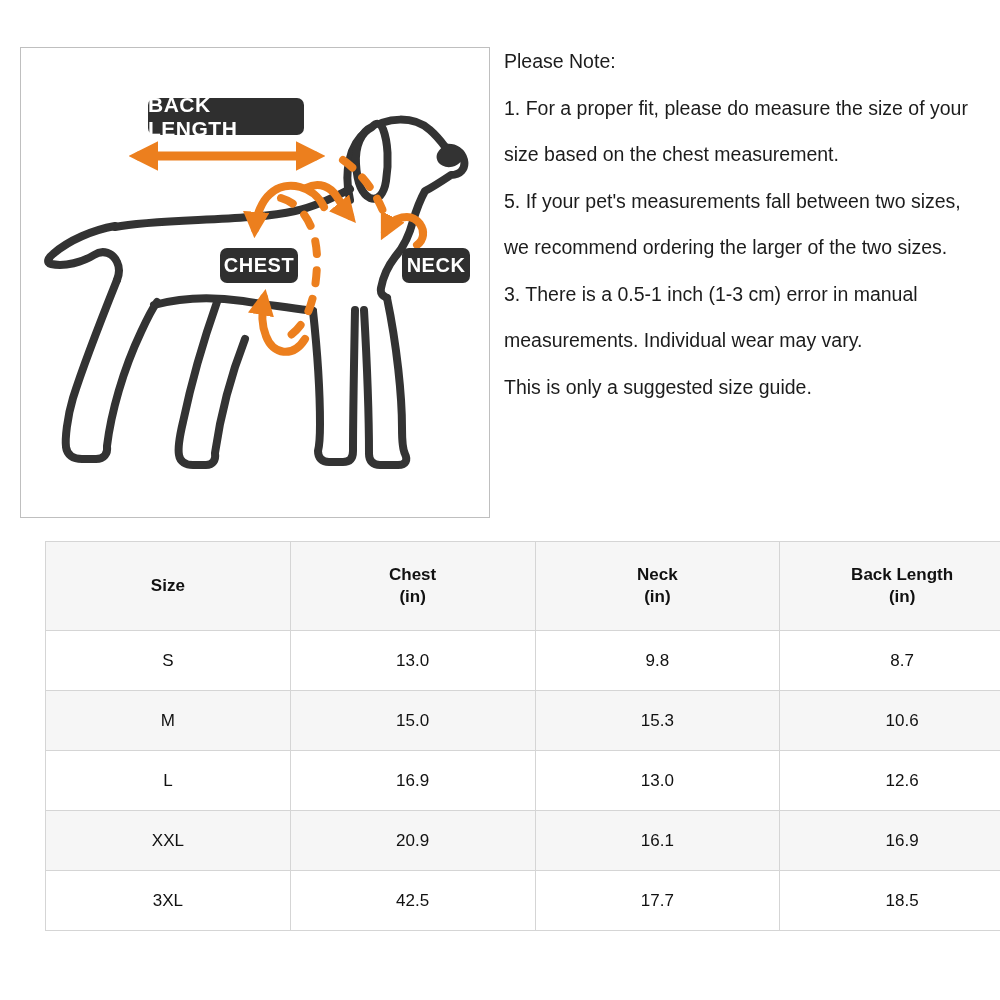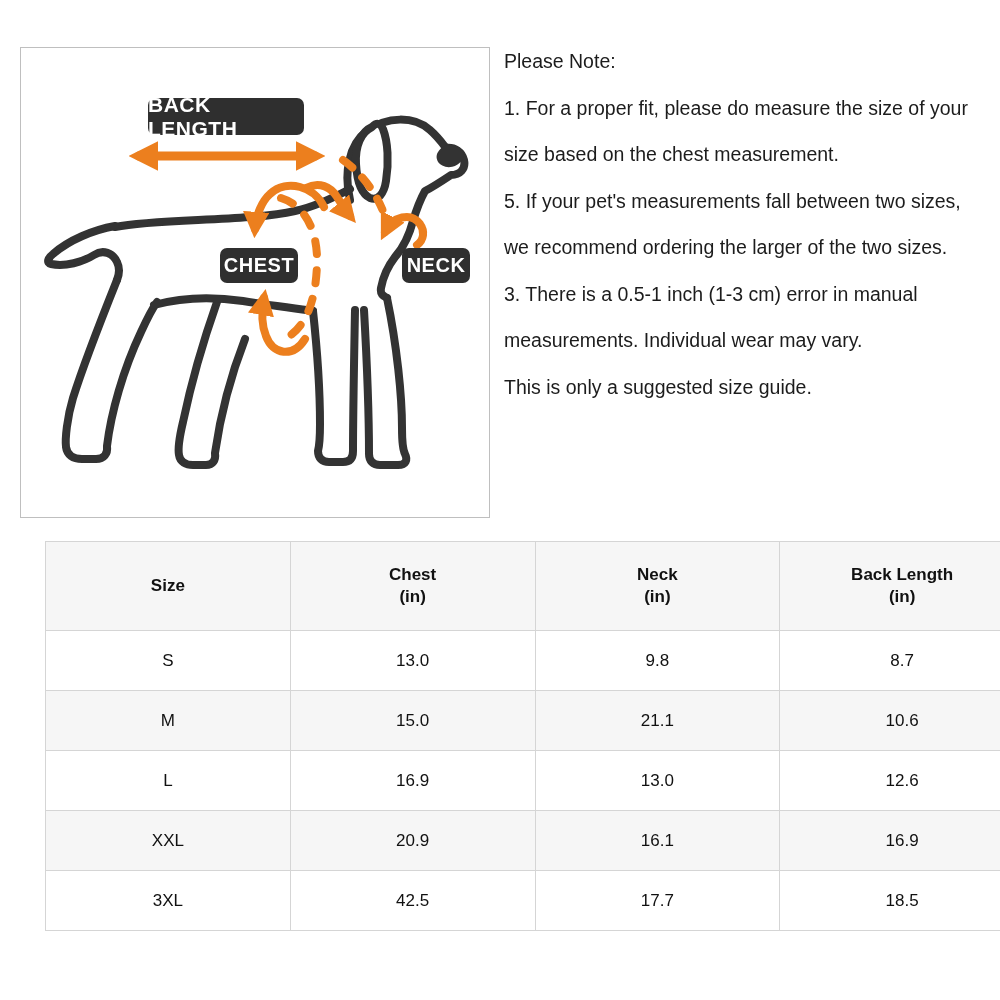--- a/index.html
+++ b/index.html
@@ -127,21 +127,21 @@
     <tbody>
       <tr>
         <td>S</td>
         <td>13.0</td>
         <td>9.8</td>
         <td>8.7</td>
       </tr>
       <tr>
         <td>M</td>
         <td>15.0</td>
-        <td>21.1</td>
+        <td>15.3</td>
         <td>10.6</td>
       </tr>
       <tr>
         <td>L</td>
         <td>16.9</td>
         <td>13.0</td>
         <td>12.6</td>
       </tr>
       <tr>
         <td>XXL</td>

